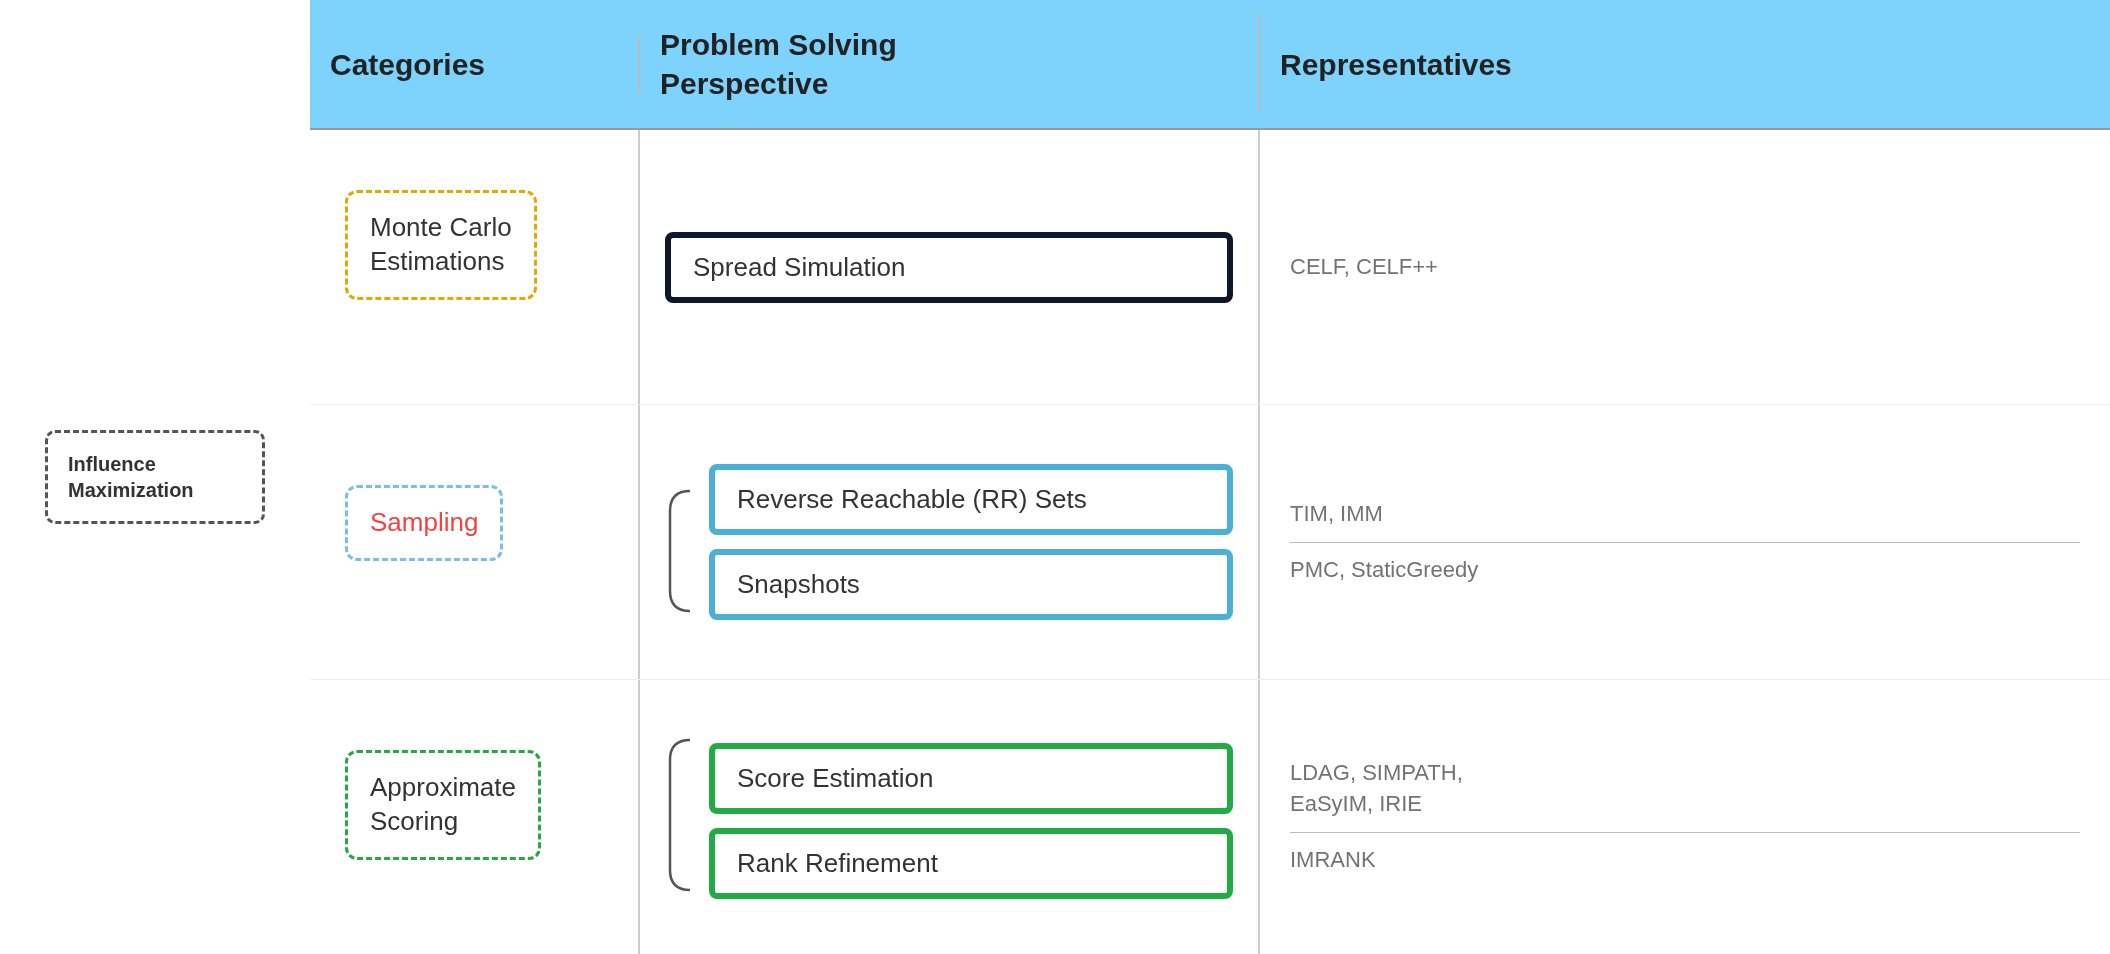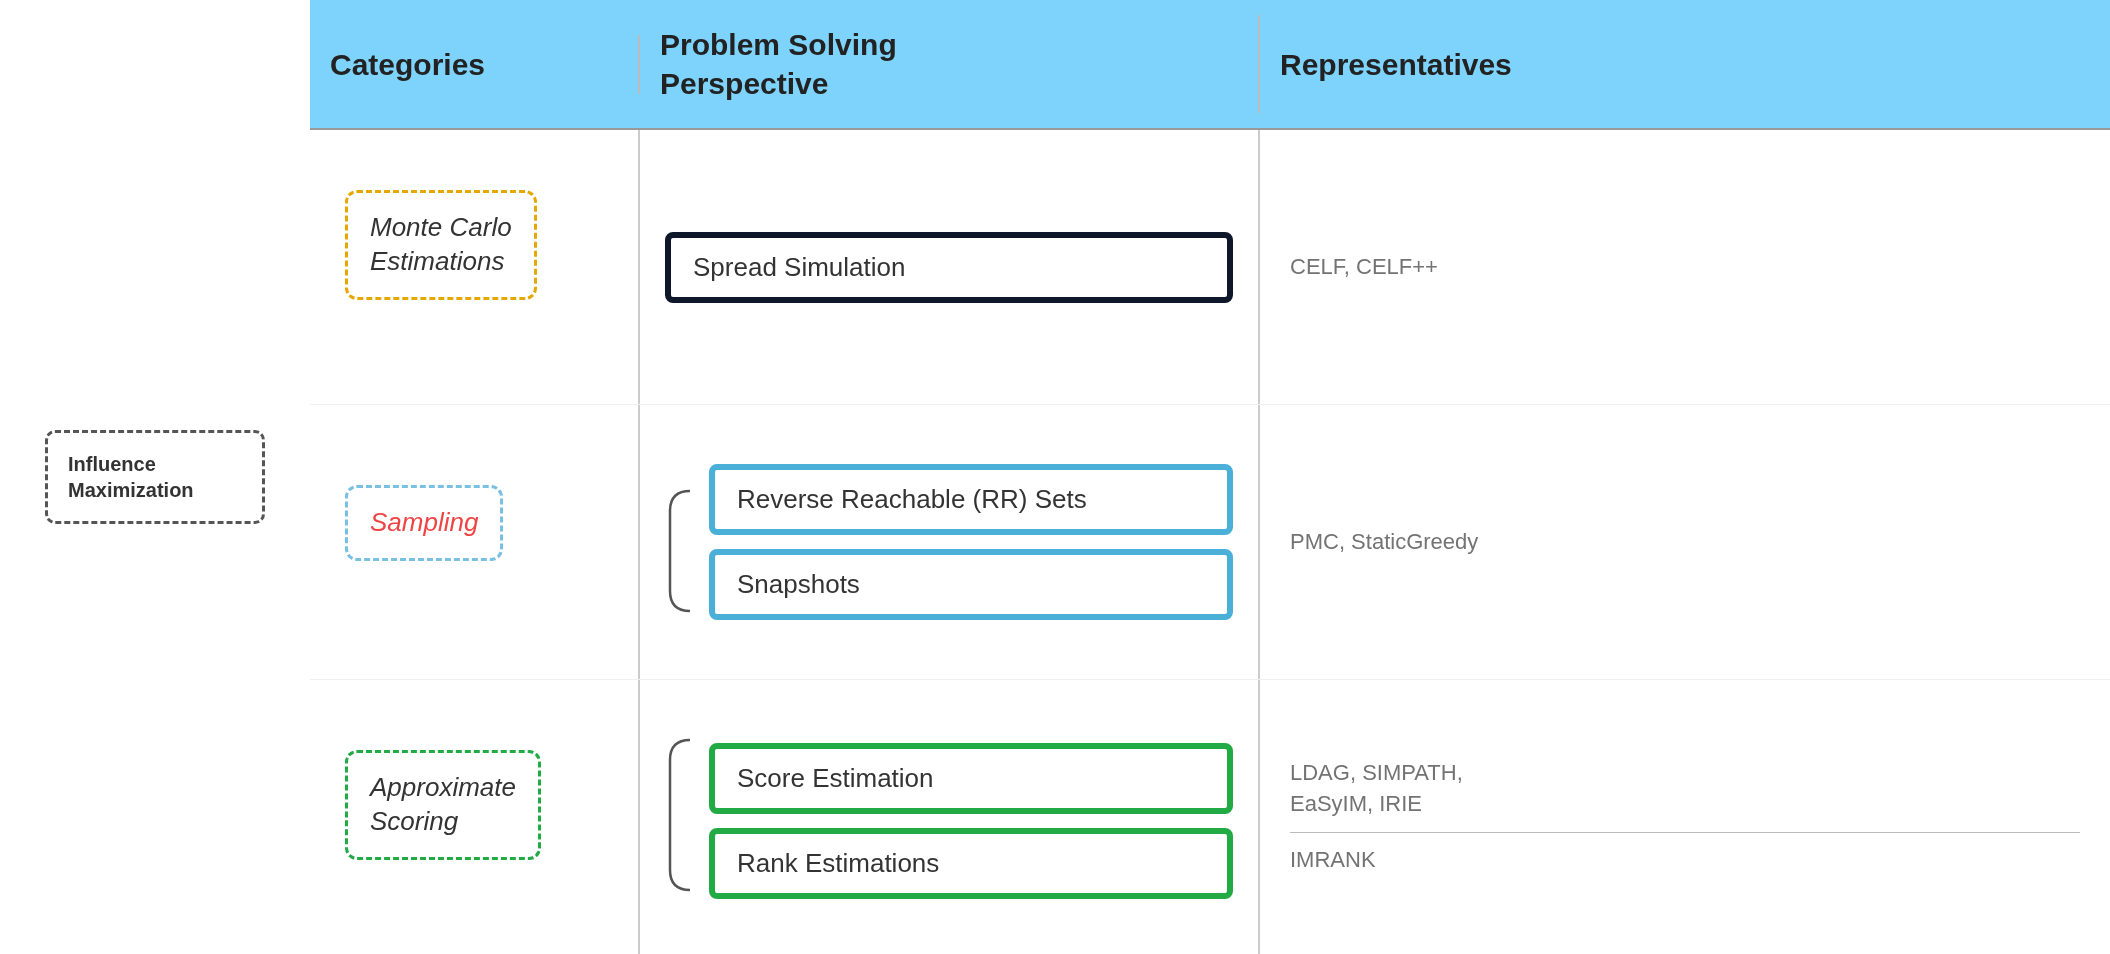--- a/index.html
+++ b/index.html
@@ -142,21 +142,20 @@
       border-bottom: none;
     }
 
     .cats-cell {
       width: 330px;
       display: flex;
       align-items: center;
       justify-content: flex-start;
       padding: 20px 15px;
       border-right: 2px solid #ccc;
-      font-style: italic;
     }
 
     .prob-cell {
       width: 620px;
       display: flex;
       align-items: center;
       padding: 20px 25px;
       border-right: 2px solid #ccc;
     }
 
@@ -259,20 +258,21 @@
                 Reverse Reachable (RR) Sets
               </div>
               <div class="problem-box problem-box-blue">
                 Snapshots
               </div>
             </div>
           </div>
         </div>
         <div class="reps-cell">
           <div class="reps-stacked">
+            <div class="rep-line">TIM, IMM</div>
             <div class="rep-line">PMC, StaticGreedy</div>
           </div>
         </div>
       </div>
 
       <div class="content-row">
         <div class="cats-cell">
           <div class="category-box category-approx">
             Approximate<br>Scoring
           </div>
@@ -282,21 +282,21 @@
             <div class="bracket-vertical">
               <svg width="30" height="160" viewBox="0 0 30 160">
                 <path d="M25,5 Q5,5 5,25 L5,65 Q5,80 5,80 L5,95 Q5,115 5,135 Q5,155 25,155" fill="none" stroke="#555" stroke-width="2.5"></path>
               </svg>
             </div>
             <div class="problem-items">
               <div class="problem-box problem-box-green">
                 Score Estimation
               </div>
               <div class="problem-box problem-box-green">
-                Rank Estimations
+                Rank Refinement
               </div>
             </div>
           </div>
         </div>
         <div class="reps-cell">
           <div class="reps-stacked">
             <div class="rep-line">LDAG, SIMPATH,<br>EaSyIM, IRIE</div>
             <div class="rep-line">IMRANK</div>
           </div>
         </div>

